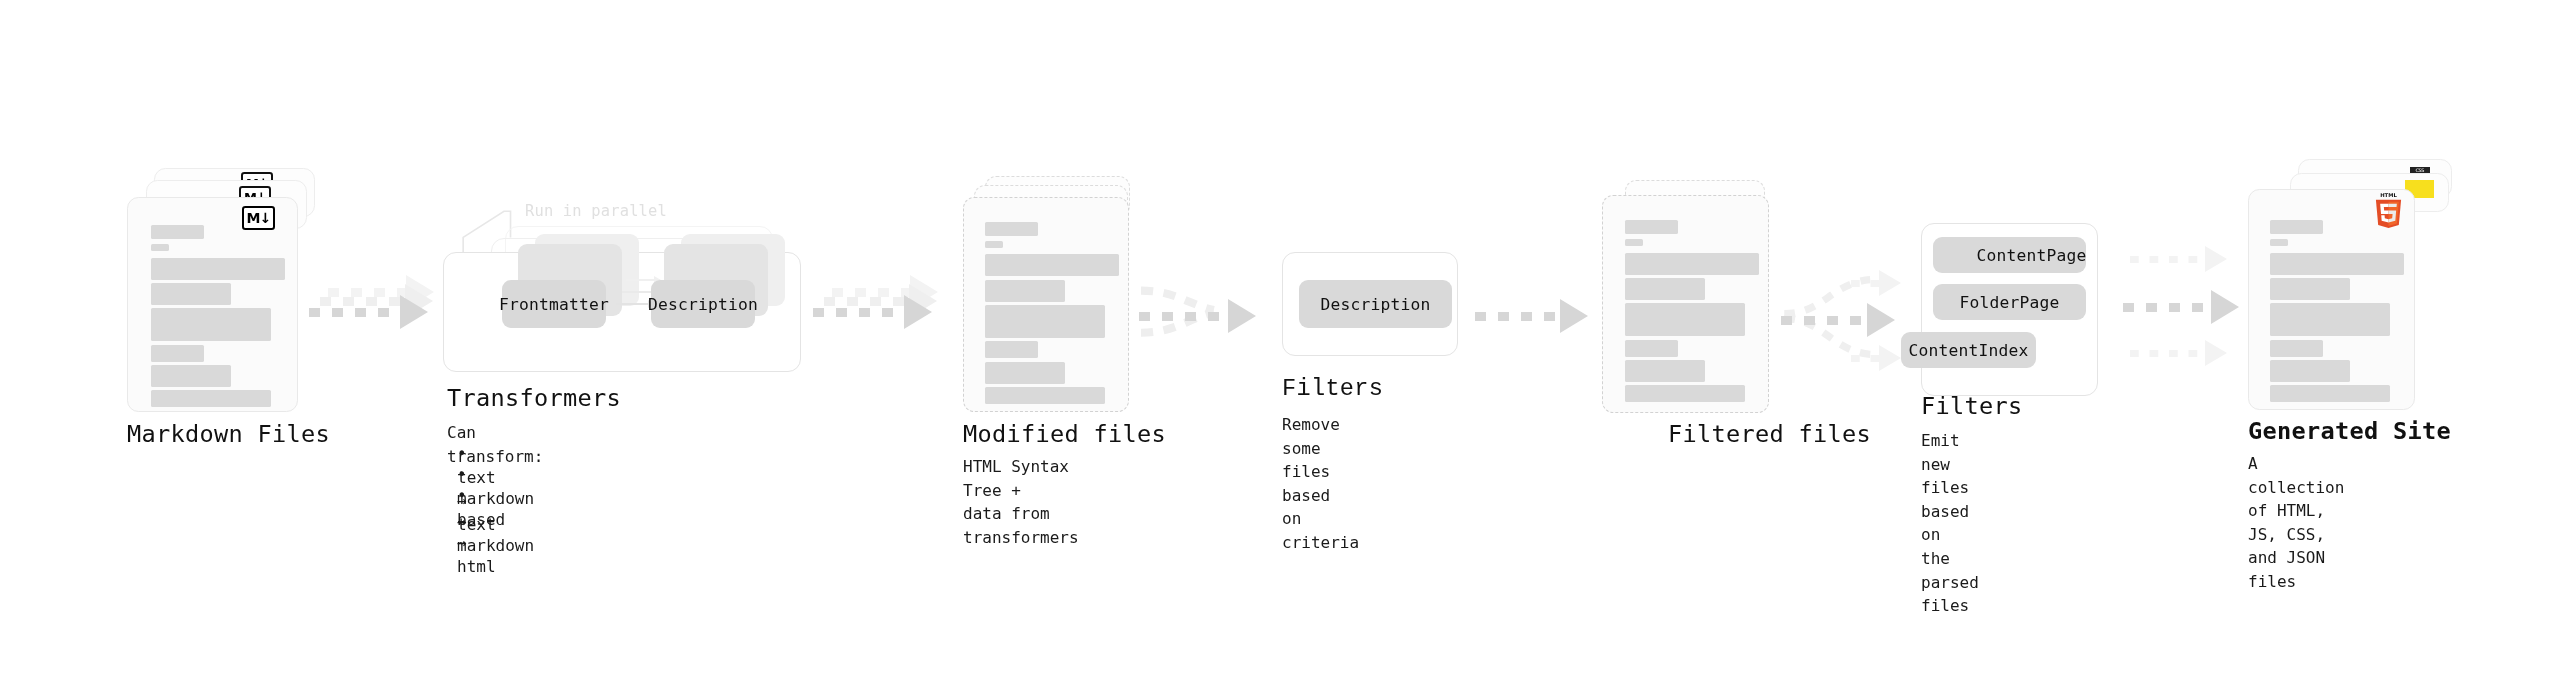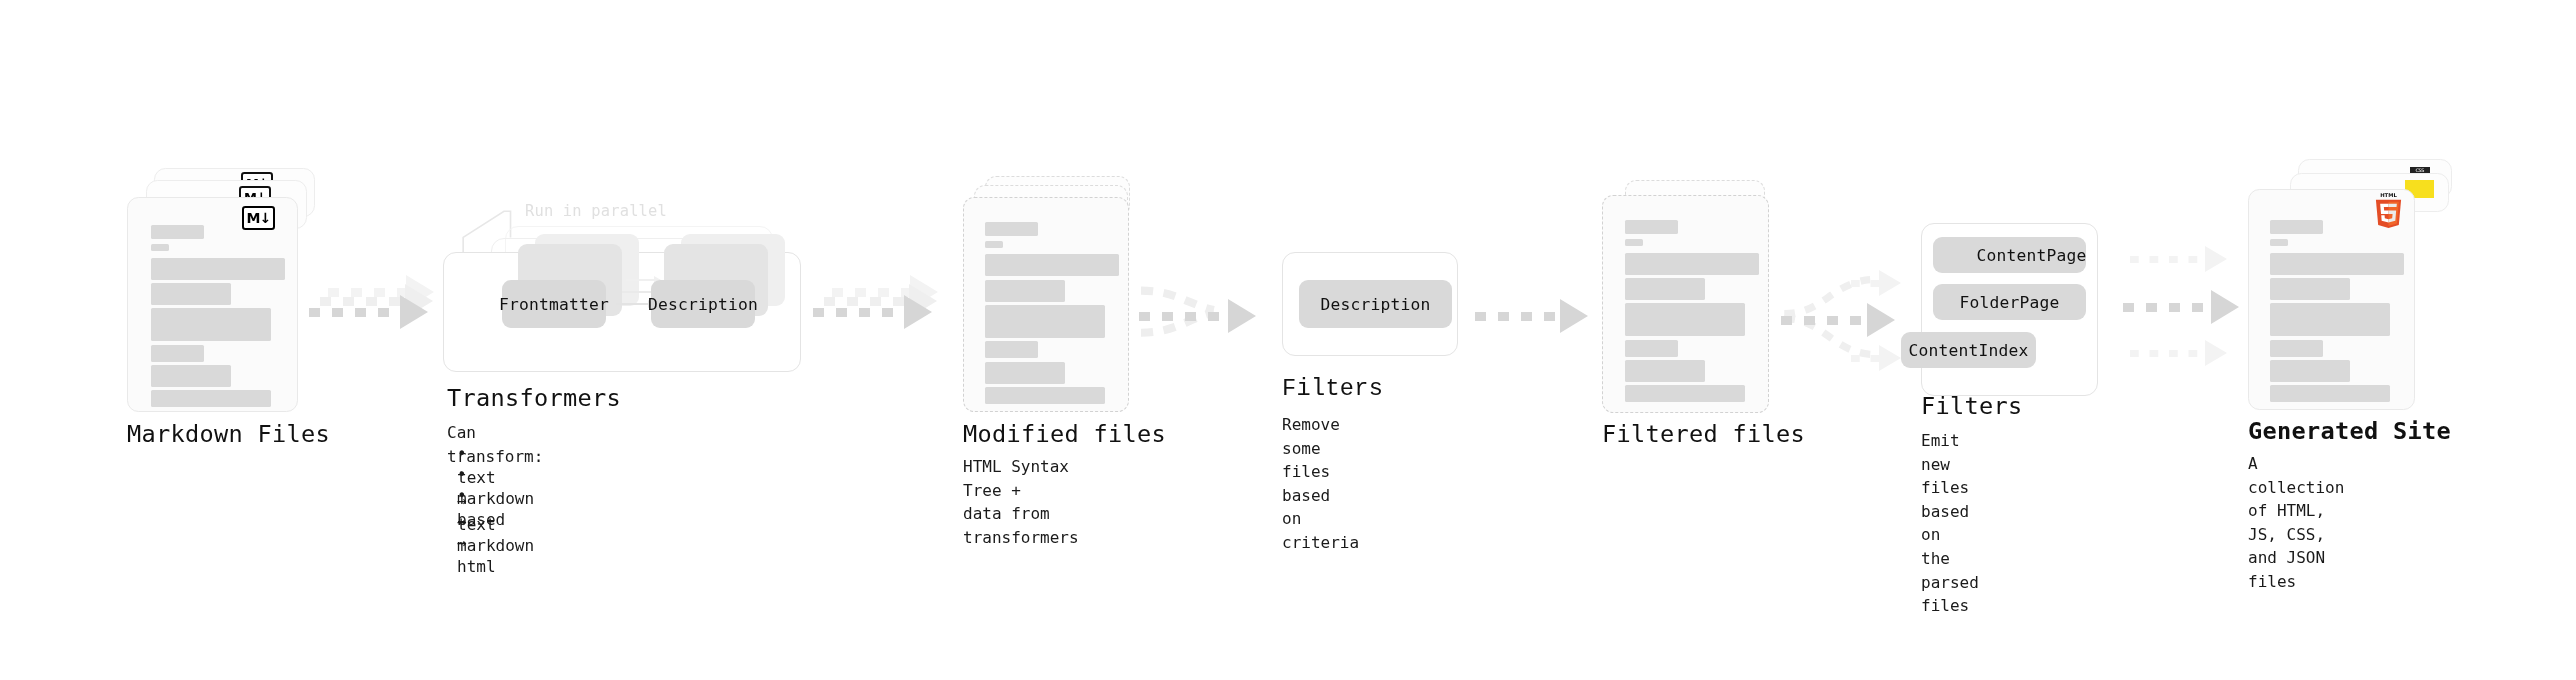--- a/index.html
+++ b/index.html
@@ -238,21 +238,21 @@
 
     <div class="skel" style="left:1625px;top:220px;width:53px;height:14px;"></div>
     <div class="skel" style="left:1625px;top:239px;width:18px;height:6.5px;"></div>
     <div class="skel" style="left:1625px;top:253px;width:134px;height:22px;"></div>
     <div class="skel" style="left:1625px;top:278px;width:80px;height:22px;"></div>
     <div class="skel" style="left:1625px;top:303px;width:120px;height:33px;"></div>
     <div class="skel" style="left:1625px;top:340px;width:53px;height:17px;"></div>
     <div class="skel" style="left:1625px;top:360px;width:80px;height:22px;"></div>
     <div class="skel" style="left:1625px;top:385px;width:120px;height:17px;"></div>
 
-    <div class="stage-title abs" style="left:1602px;top:420px;">Filtered files</div>
+    <div class="stage-title abs" style="left:1668px;top:420px;">Filtered files</div>
   </div>
 
   <div class="abs" style="left:1781px;top:244px;">
     <svg class="branch" style="left:0;top:0;width:146px;height:146px;" viewBox="0 0 180 180">
       <path d="M 4 86 C 52 86 62 48 110 44" fill="none" stroke="#efefef" stroke-width="9" stroke-dasharray="13 13"></path>
       <path d="M 4 92 C 52 92 62 132 110 136" fill="none" stroke="#efefef" stroke-width="9" stroke-dasharray="13 13"></path>
     </svg>
     <div class="arrow sm c-xlight" style="left:70px;top:36px;width:65px;">
       <div class="shaft" style="width:28px;"></div>
         <div class="head" style="left:28px;"></div>

